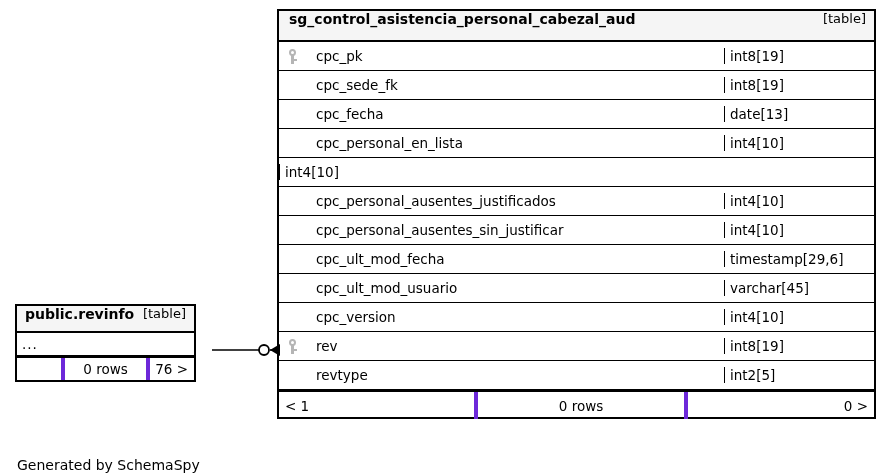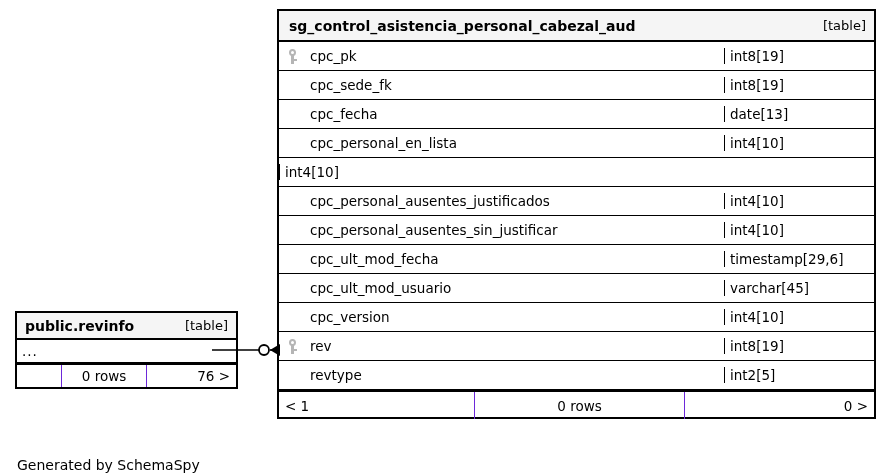--- a/index.html
+++ b/index.html
@@ -19,21 +19,20 @@
 
   
   .er-table {
     position: absolute;
     box-sizing: border-box;
     background: #ffffff;
     border: 2px solid #000000;
   }
   .er-header {
     display: flex;
-    align-items: center;
     justify-content: space-between;
     background: #f5f5f5;
     border-bottom: 2px solid #000000;
     box-sizing: border-box;
   }
   .er-title {
     font-weight: bold;
     white-space: nowrap;
   }
   .er-tag {
@@ -50,20 +49,21 @@
   .er-row:last-of-type { border-bottom: none; }
 
   .col-name {
     display: flex;
     align-items: center;
     box-sizing: border-box;
     flex: 1 1 auto;
     min-width: 0;
     overflow: hidden;
     white-space: nowrap;
+    gap: 6px;
   }
   .col-type {
     box-sizing: border-box;
     border-left: 1px solid #000000;
     white-space: nowrap;
     overflow: hidden;
     display: flex;
     align-items: center;
   }
 
@@ -110,21 +110,21 @@
   }
   .er-footer .fcell {
     box-sizing: border-box;
     display: flex;
     align-items: center;
     white-space: nowrap;
     overflow: hidden;
   }
   .er-footer .fcell.mid,
   .er-footer .fcell.right {
-    border-left: 1px solid #6d28d9;
+    border-left: 4px solid #6d28d9;
   }
   .fcell.left { justify-content: flex-start; }
   .fcell.mid { justify-content: center; }
   .fcell.right { justify-content: flex-end; }
 
   
   #main-table {
     left: 277px;
     top: 9px;
     width: 599px;
@@ -143,22 +143,22 @@
   #main-table .key-spacer { width: 21px; }
   #main-table .col-type { width: 150px; padding-left: 5px; }
   #main-table .er-footer { height: 29px; }
   #main-table .er-footer .fcell.left   { width: 195px; padding-left: 6px; }
   #main-table .er-footer .fcell.mid    { width: 210px; }
   #main-table .er-footer .fcell.right  { flex: 1 1 auto; padding-right: 6px; }
 
   
   #rel-table {
     left: 15px;
-    top: 311px;
-    width: 223px;
+    top: 304px;
+    width: 181px;
     height: 78px;
     font-size: 13.5px;
   }
   #rel-table .er-header {
     height: 27px;
     padding: 0 8px 0 8px;
   }
   #rel-table .er-header .er-title { font-size: 14px; }
   #rel-table .er-header .er-tag { font-size: 13px; margin-left: 8px; }
   #rel-table .er-body-row {

